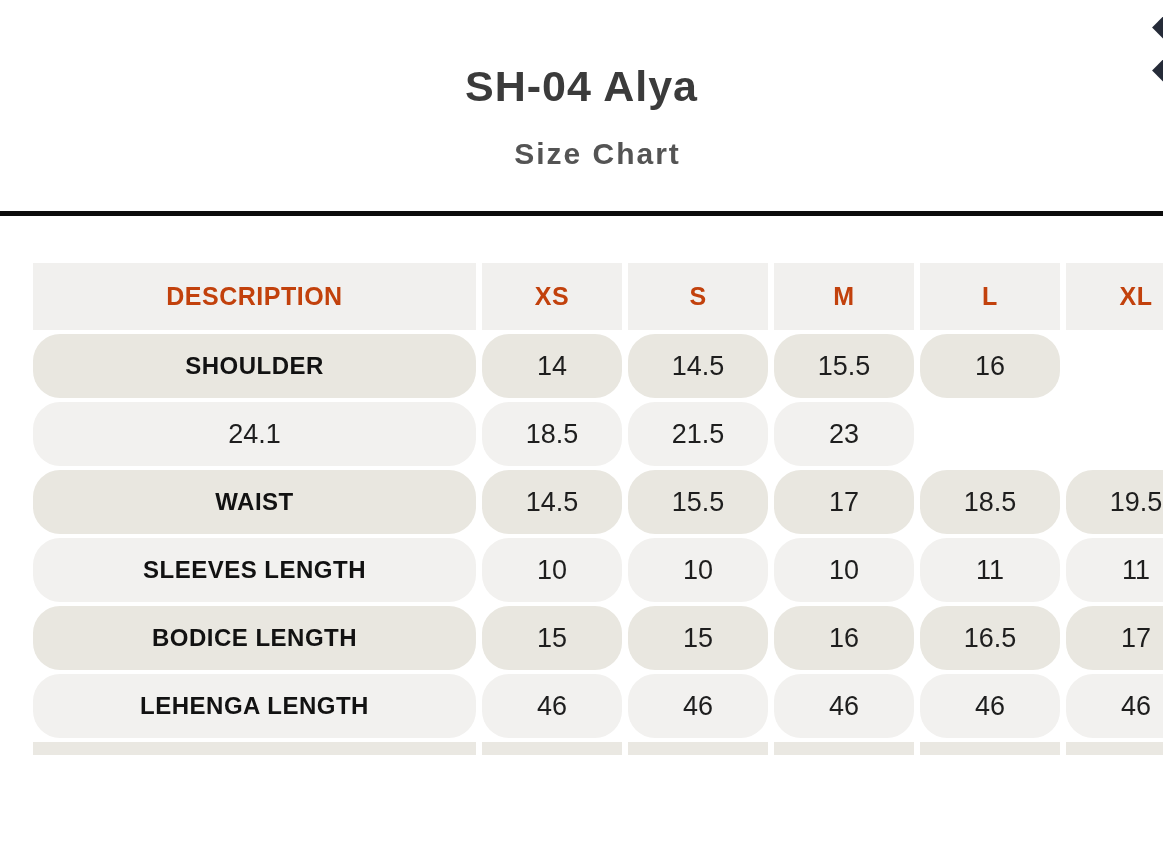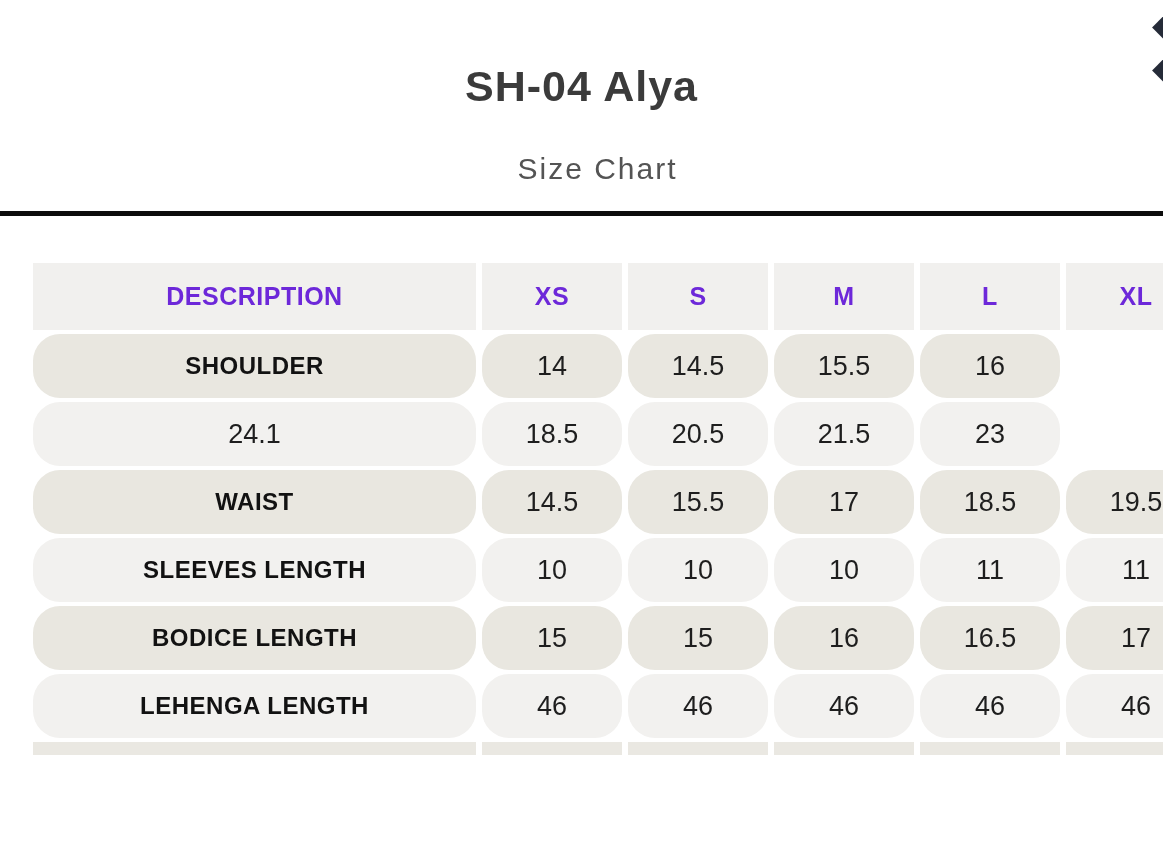--- a/index.html
+++ b/index.html
@@ -17,41 +17,41 @@
   }
 
   
   .header { position: absolute; top: 0; left: 0; width: 100%; text-align: center; }
   .title {
     margin: 16px; padding-top: 47px;
     font-size: 43px; font-weight: 700;
     color: #3b3b3b; letter-spacing: 1px; line-height: 1.1;
   }
   .subtitle {
-    margin-top: 42px;
-    font-size: 30px; font-weight: 400;
+    margin-top: 27px;
+    font-size: 30px; font-weight: 700;
     color: #545454; letter-spacing: 2px; padding-left: 32px;
   }
   .rule {
     position: absolute; left: 0; top: 211px;
     width: 100%; height: 5px; background: #0c0c0c;
   }
 
   
   .sizetable { position: absolute; left: 33px; top: 263px; width: 1179px; }
   .trow {
     display: grid;
     grid-template-columns: 443px repeat(5, 140px);
     column-gap: 6px;
     margin-bottom: 4px;
   }
   .cell { display: flex; align-items: center; justify-content: center; }
   .thead .cell {
     height: 67px; background: #f1f0ee;
-    font-weight: 700; font-size: 25px; color: #6d28d9; letter-spacing: .5px;
+    font-weight: 700; font-size: 25px; color: #c2410c; letter-spacing: .5px;
   }
   .data .cell { height: 64px; border-radius: 27px; }
   .row-odd  .cell { background: #e9e7e0; }
   .row-even .cell { background: #f2f1ef; }
   .cell.label { font-weight: 700; font-size: 24px; color: #121212; letter-spacing: .5px; }
   .cell.value { font-weight: 400; font-size: 27px; color: #1e1e1e; }
   .partial .cell { height: 13px; background: #eae8e2; }
   .partial { margin-bottom: 0; }
 
   
@@ -94,21 +94,20 @@
       <div class="cell label">SHOULDER</div>
       <div class="cell value">14</div>
       <div class="cell value">14.5</div>
       <div class="cell value">15.5</div>
       <div class="cell value">16</div>
     </div>
 
     <div class="trow data row-even">
       <div class="cell value">24.1</div>
       <div class="cell value">18.5</div>
-      <div class="cell value">20.5</div>
       <div class="cell value">21.5</div>
       <div class="cell value">23</div>
     </div>
 
     <div class="trow data row-odd">
       <div class="cell label">WAIST</div>
       <div class="cell value">14.5</div>
       <div class="cell value">15.5</div>
       <div class="cell value">17</div>
       <div class="cell value">18.5</div>

